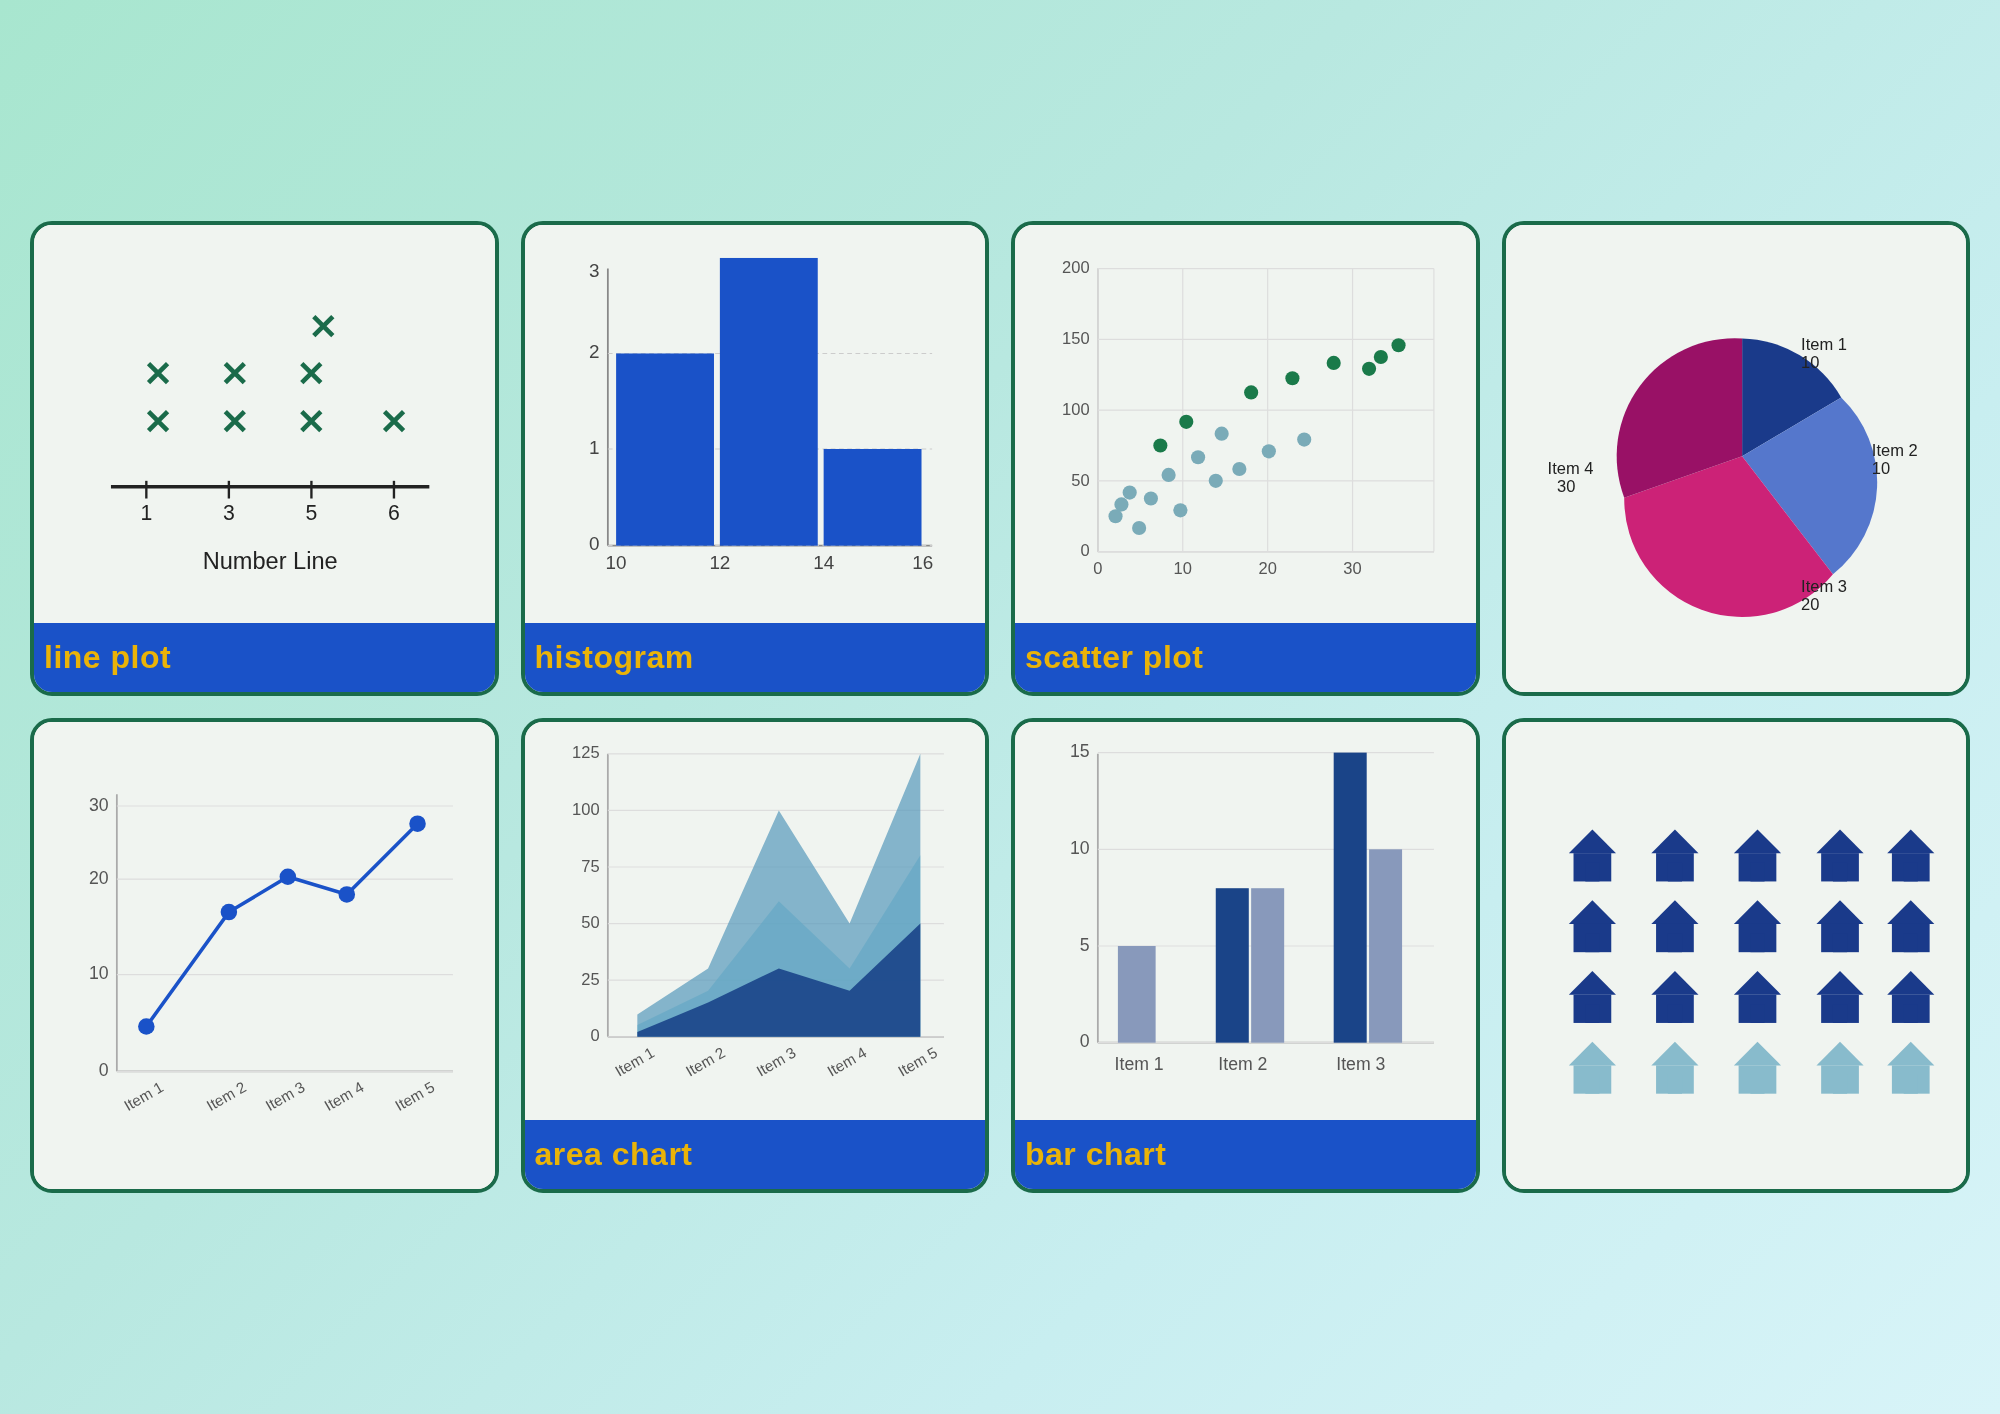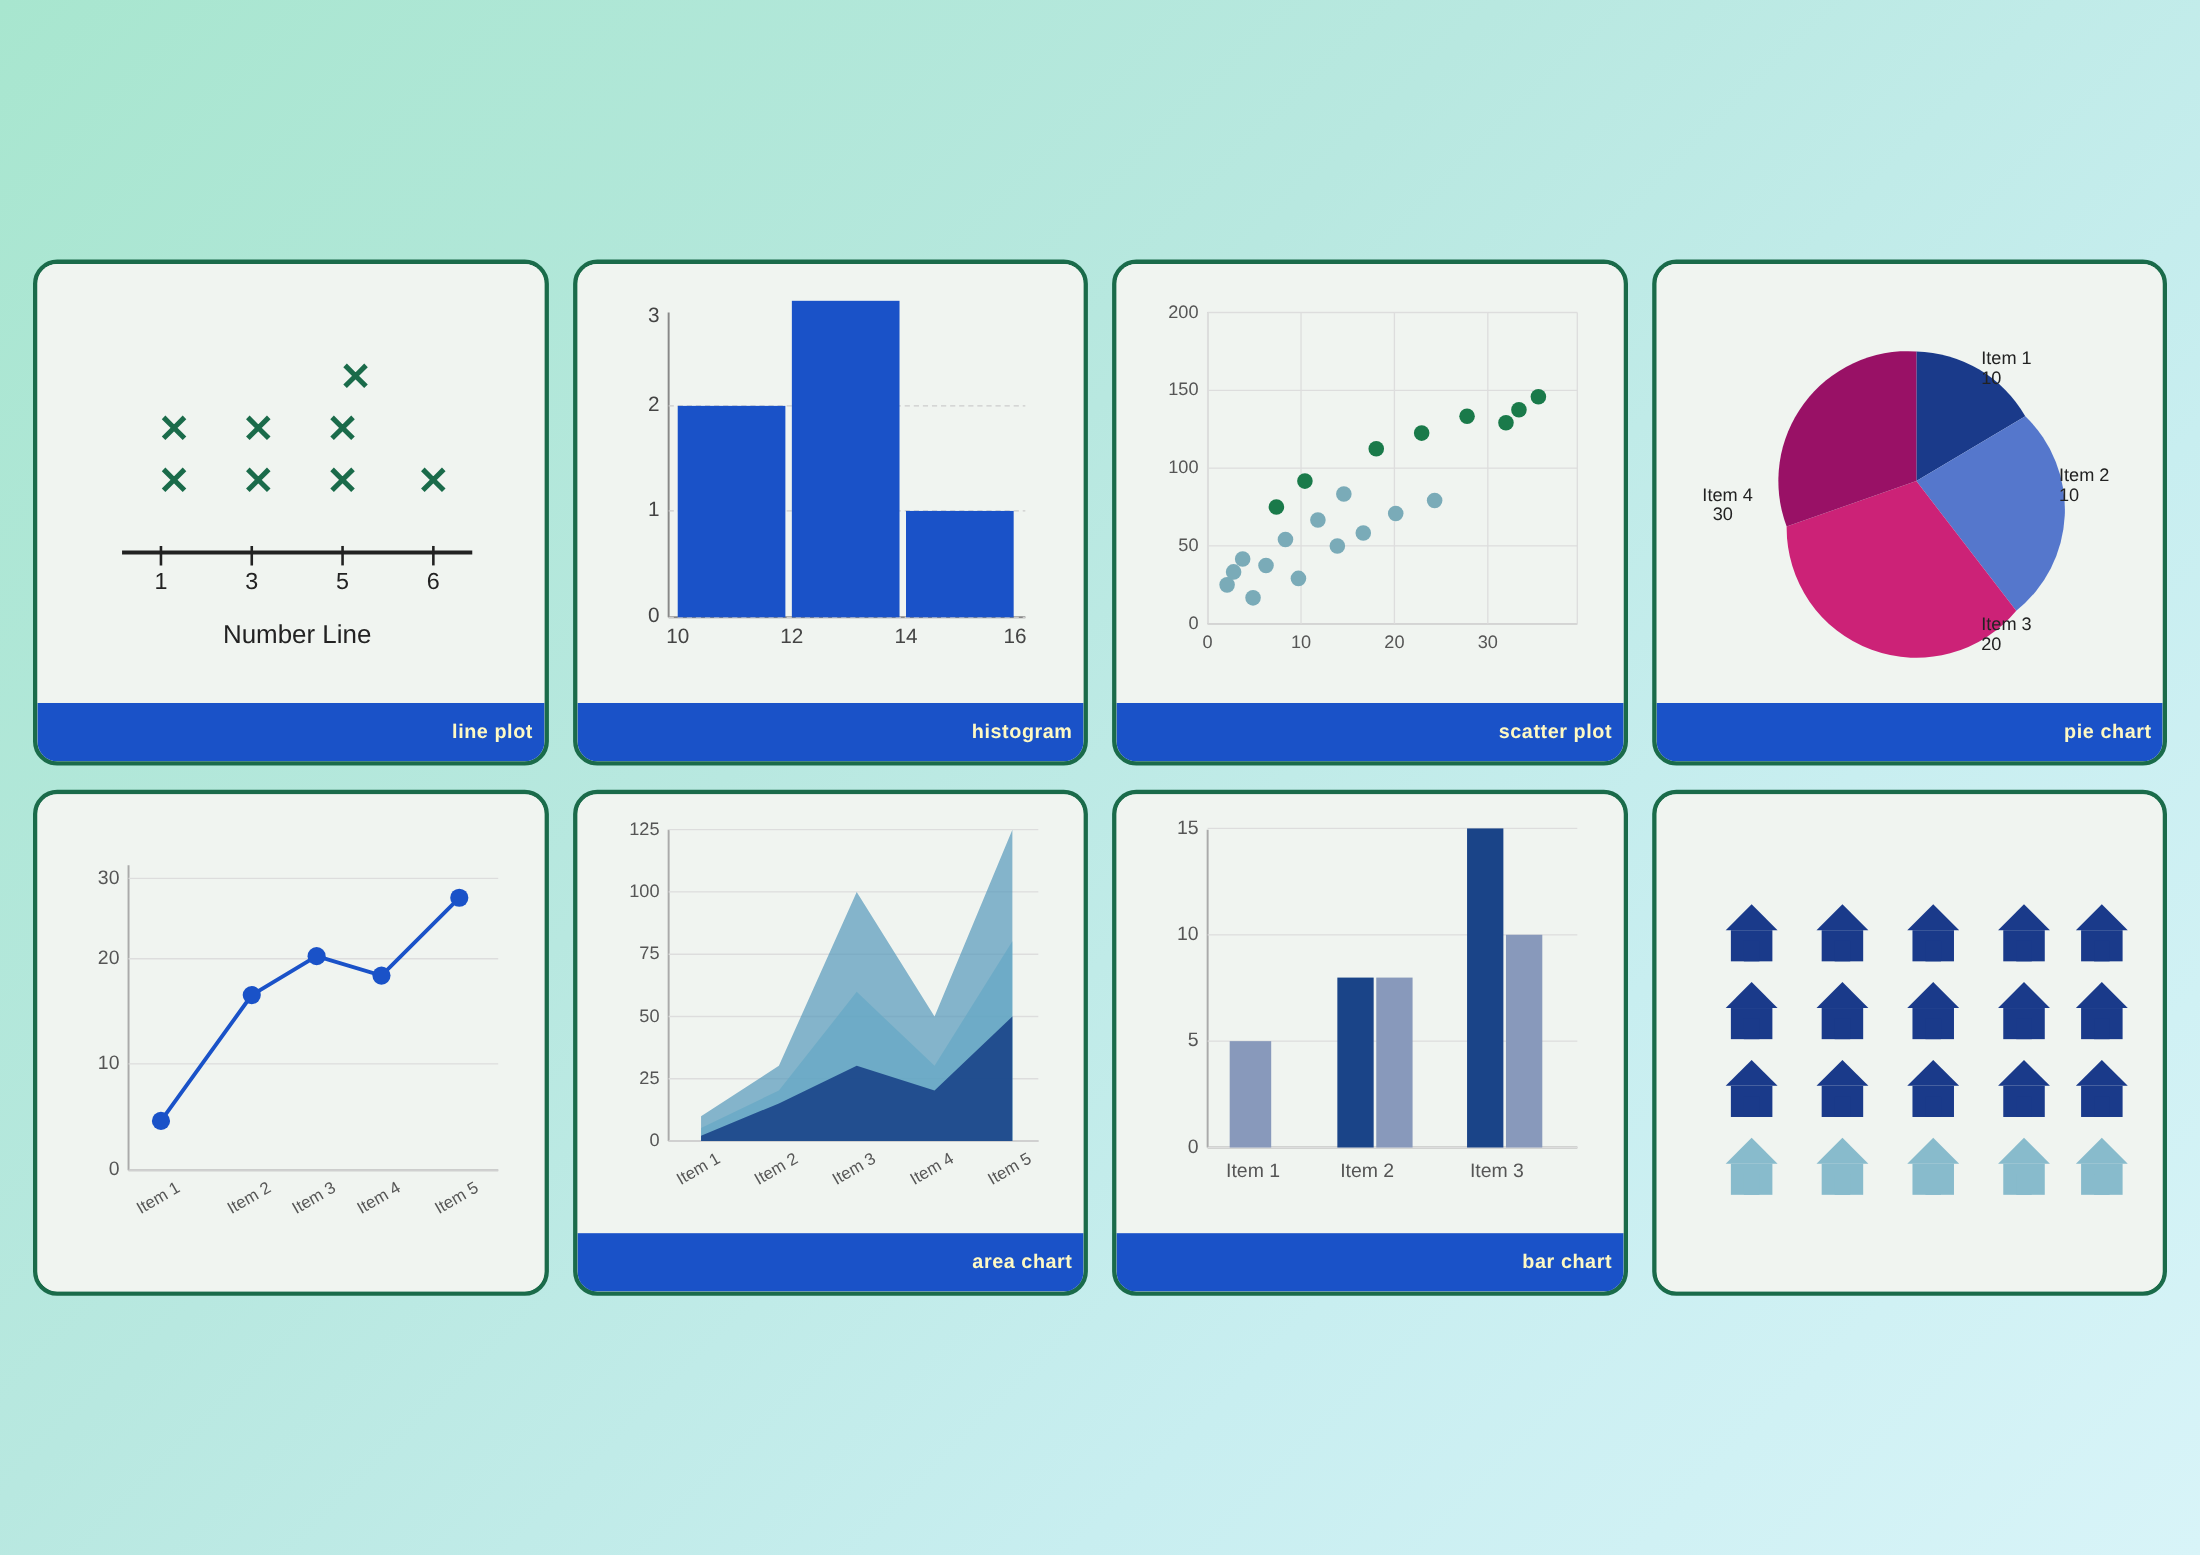--- a/index.html
+++ b/index.html
@@ -30,23 +30,23 @@
     }
     .card-chart {
       flex: 1;
       padding: 18px 18px 10px 18px;
       background: #f0f4f0;
       position: relative;
       min-height: 320px;
     }
     .card-label {
       background: #1a52c8;
-      color: #fef9c3;
-      text-align: right;
-      font-size: 18px;
+      color: #eab308;
+      text-align: left;
+      font-size: 32px;
       font-weight: 800;
       padding: 16px 10px;
       letter-spacing: 0.5px;
     }
 
     
     .chart-svg {
       width: 100%;
       height: 100%;
     }
@@ -191,21 +191,20 @@
         <text x="235" y="55" font-size="14" fill="#222" text-anchor="start">Item 1</text>
         <text x="235" y="70" font-size="14" fill="#222" text-anchor="start">10</text>
         <text x="295" y="145" font-size="14" fill="#222" text-anchor="start">Item 2</text>
         <text x="295" y="160" font-size="14" fill="#222" text-anchor="start">10</text>
         <text x="235" y="260" font-size="14" fill="#222" text-anchor="start">Item 3</text>
         <text x="235" y="275" font-size="14" fill="#222" text-anchor="start">20</text>
         <text x="20" y="160" font-size="14" fill="#222" text-anchor="start">Item 4</text>
         <text x="28" y="175" font-size="14" fill="#222" text-anchor="start">30</text>
       </svg>
     </div>
-    <div class="card-label">pie chart</div>
   </div>
 
   <div class="card">
     <div class="card-chart">
       <svg viewBox="0 0 360 310" class="chart-svg">
 
         <line x1="55" y1="15" x2="55" y2="250" stroke="#aaa" stroke-width="1.5"></line>
 
         <line x1="55" y1="250" x2="340" y2="250" stroke="#aaa" stroke-width="1.5"></line>
 

